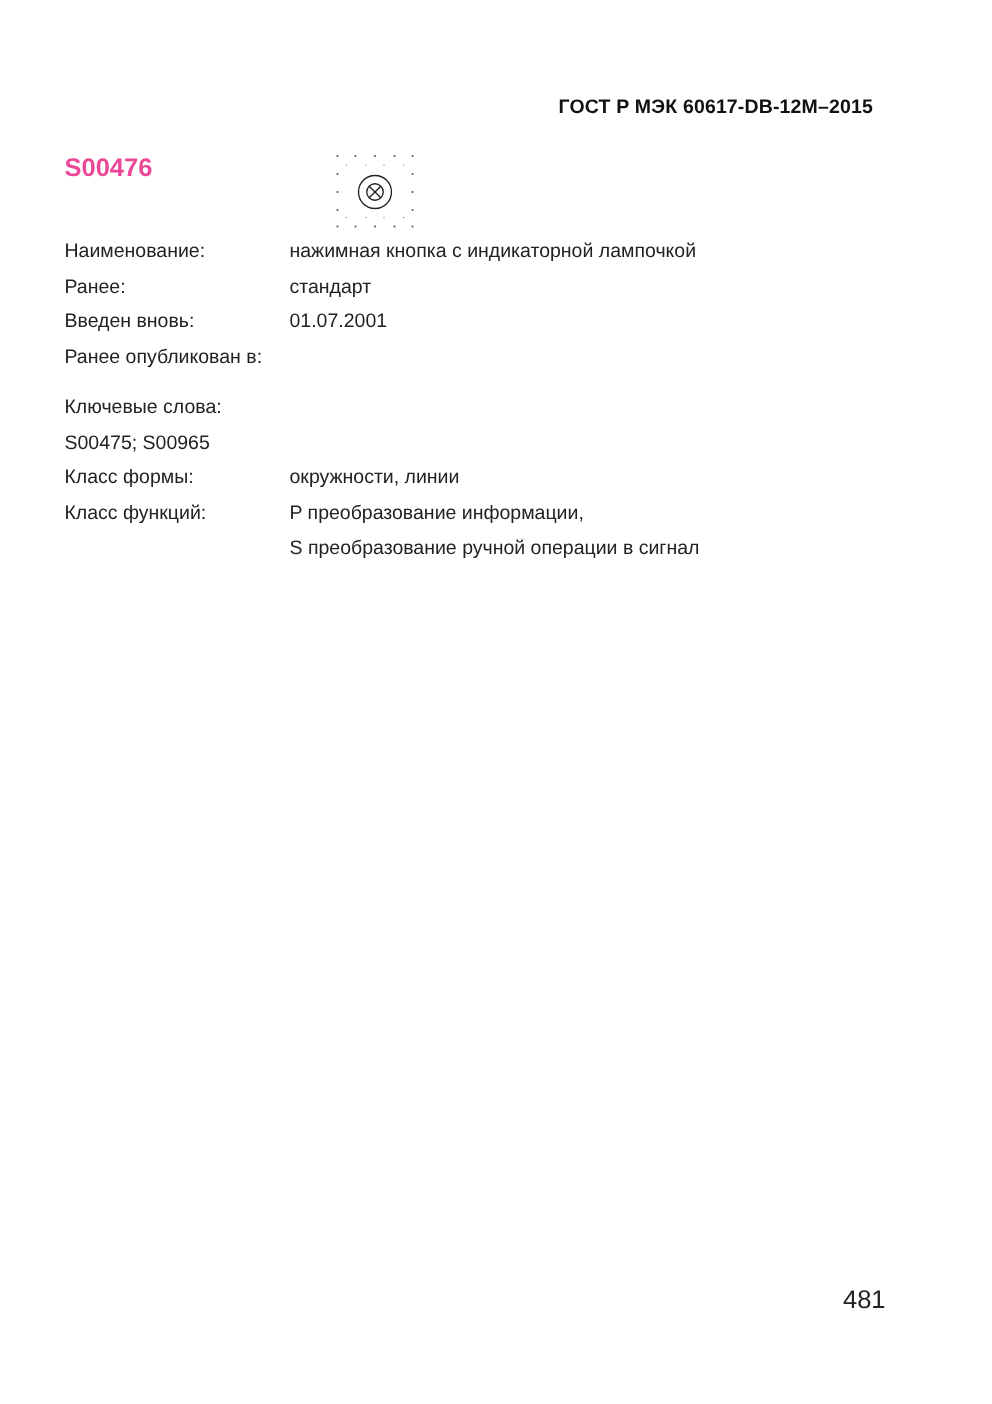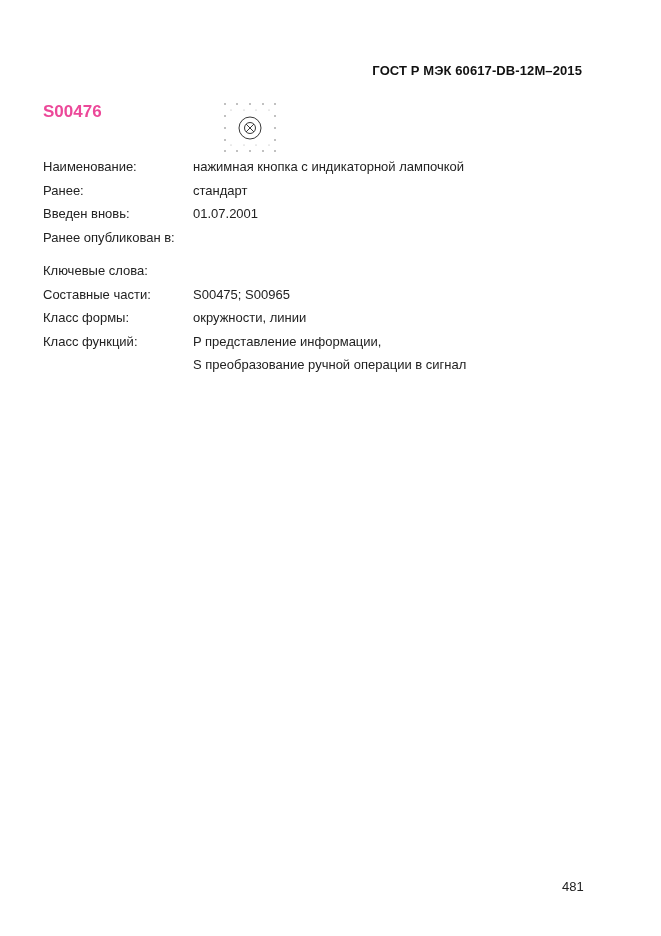--- a/index.html
+++ b/index.html
@@ -61,23 +61,22 @@
     .value {
       flex: 1;
     }
     .value .line {
       display: block;
     }
     .page-number {
       position: absolute;
       left: 562px;
       top: 857px;
-      font-size: 13px;
+      font-size: 17px;
       color: #222;
-      margin-top: 22px;
     }
   </style>
 </head>
 <body>
 
 <div class="header-std">ГОСТ Р МЭК 60617-DB-12M–2015</div>
 
 <div class="symbol-id">S00476</div>
 
 <div class="symbol-figure">
@@ -137,33 +136,32 @@
         <span class="line">01.07.2001</span>
       </div>
   </div>
   <div class="row">
     <div class="label">Ранее опубликован в:</div>
   </div>
   <div class="row gap-before">
     <div class="label">Ключевые слова:</div>
   </div>
   <div class="row">
-    <div class="label">Составные части:</div>
     <div class="value">
         <span class="line">S00475; S00965</span>
       </div>
   </div>
   <div class="row">
     <div class="label">Класс формы:</div>
     <div class="value">
         <span class="line">окружности, линии</span>
       </div>
   </div>
   <div class="row">
     <div class="label">Класс функций:</div>
     <div class="value">
-      <span class="line">P представление информации,</span>
+      <span class="line">P преобразование информации,</span>
       <span class="line">S преобразование ручной операции в сигнал</span>
     </div>
   </div>
 </div>
 
 <div class="page-number">481</div>
 
 </body></html>

